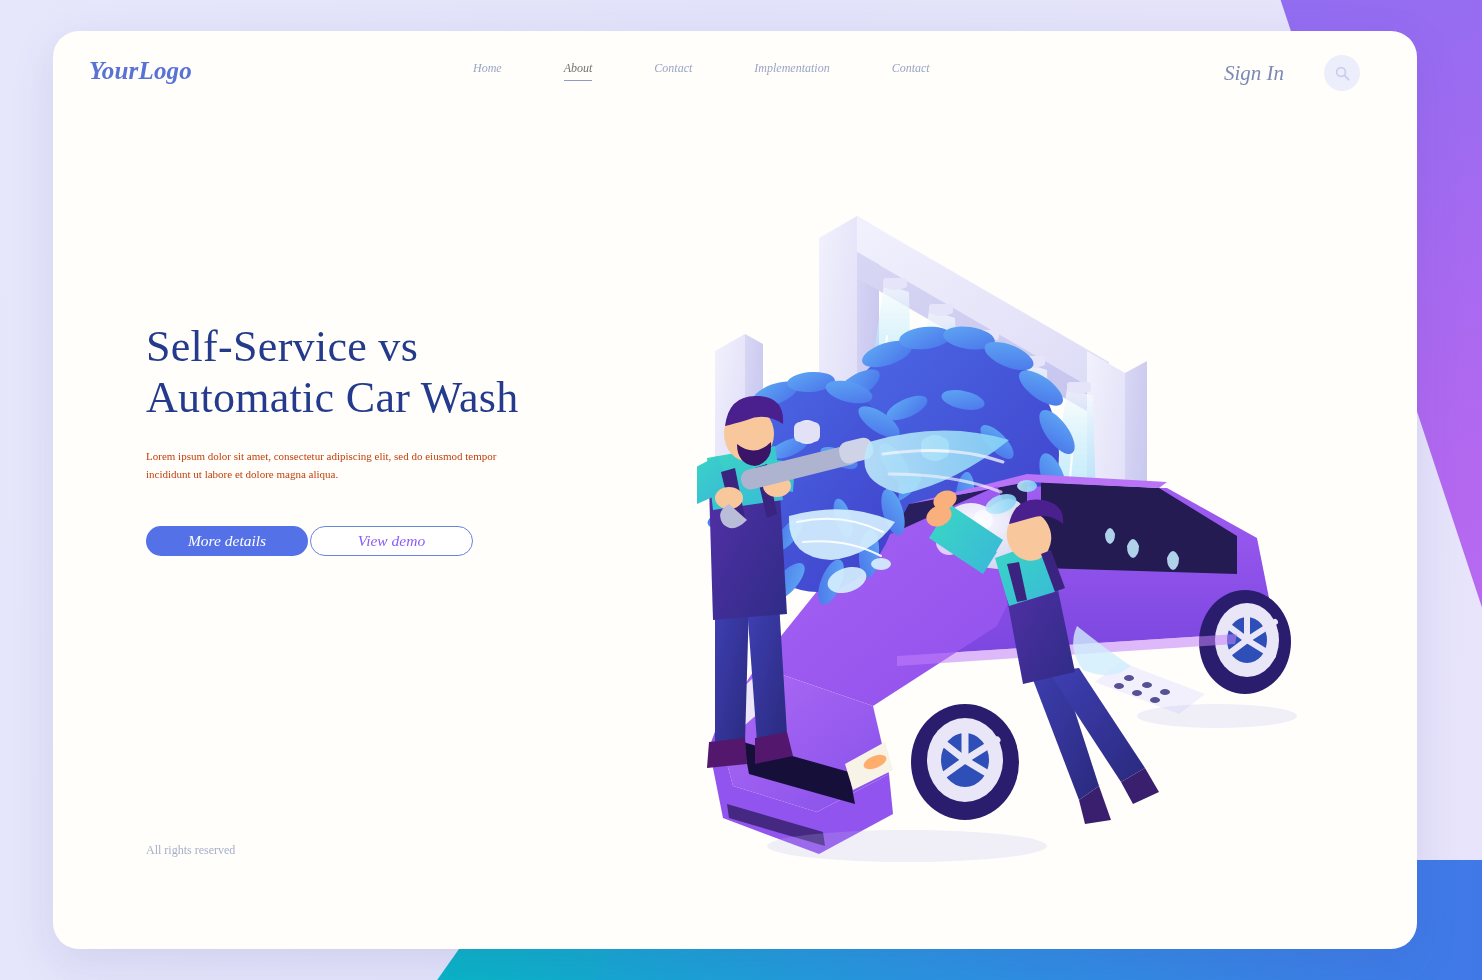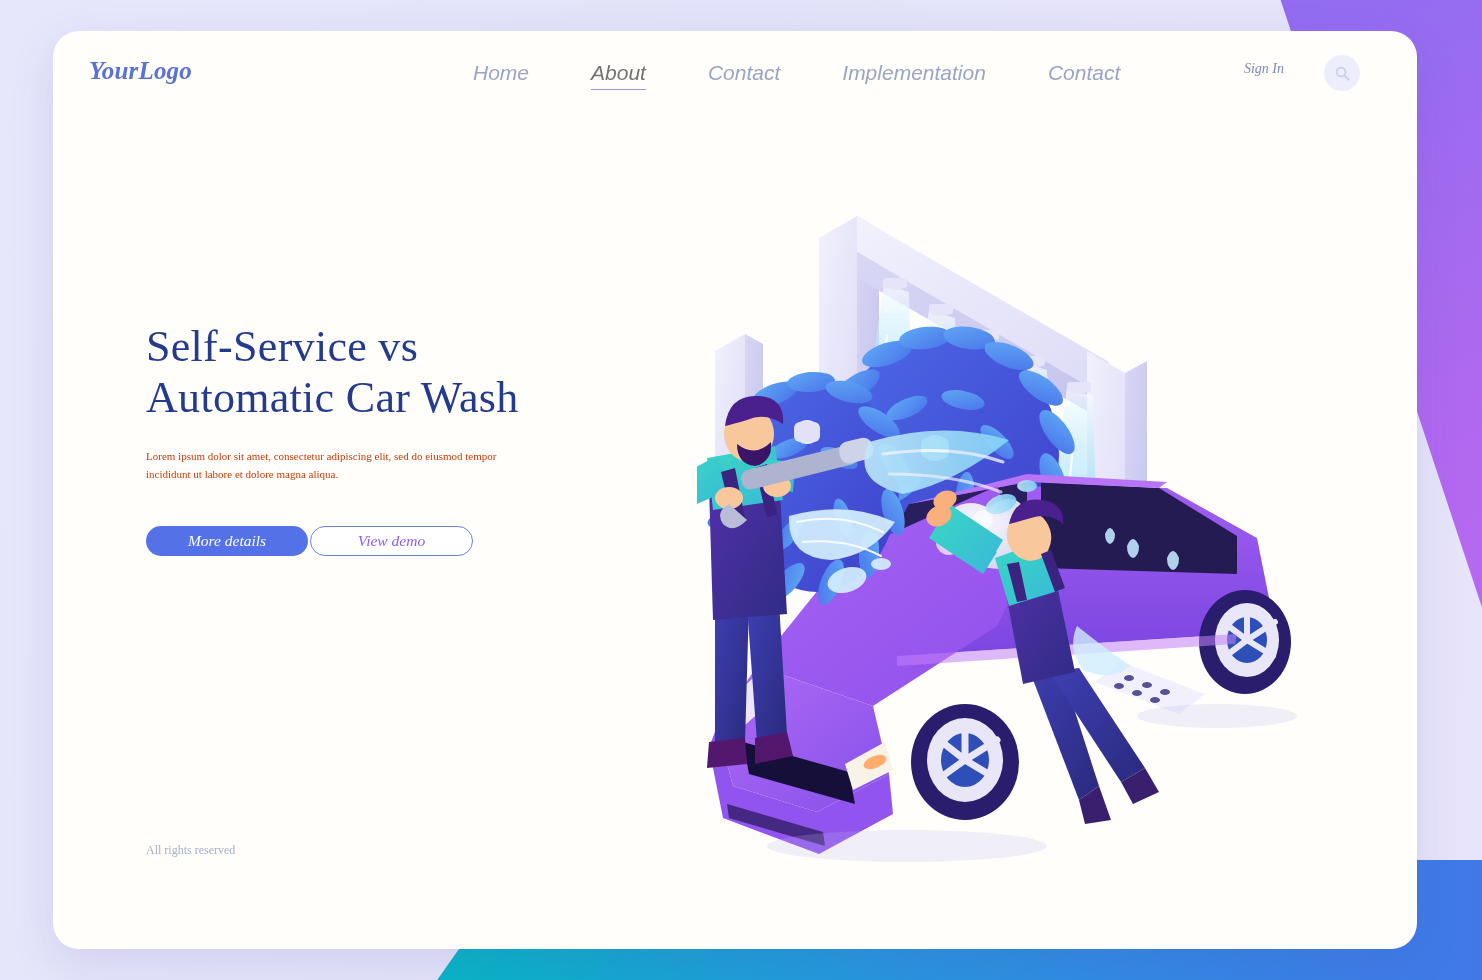--- a/index.html
+++ b/index.html
@@ -53,32 +53,32 @@
     position:absolute; left:36px; top:26px;
     font-size:25px; font-weight:bold; font-style:italic;
     color:#5872d6; letter-spacing:.2px;
     font-family:"Liberation Serif", serif;
   }
   .nav-links{
     position:absolute; left:420px; top:30px;
     display:flex; align-items:baseline; gap:0;
   }
   .nav-link{
-    font-size:21px; font-style:italic; color:#9aa5c4;
+    font-size:12px; font-style:italic; color:#9aa5c4;
     padding:0 0 4px 0; margin-right:62px;
     text-decoration:none; white-space:nowrap;
-    font-family:Liberation Sans, sans-serif;
+    font-family:Liberation Serif, serif;
   }
   .nav-link.active{
     color:#737373;
     border-bottom:1.6px solid #8e9cc6;
   }
   .signin{
     position:absolute; right:133px; top:30px;
-    font-size:14px; font-style:italic; color:#7b89b5;
+    font-size:21px; font-style:italic; color:#7b89b5;
     font-family:"Liberation Serif", serif; text-decoration:none;
     white-space:nowrap;
   }
   .search-btn{
     position:absolute; right:57px; top:24px;
     width:36px; height:36px; border-radius:50%;
     background:#eceefb; border:none; cursor:pointer;
     display:flex; align-items:center; justify-content:center;
   }
   .search-btn svg{ width:17px; height:17px; }

